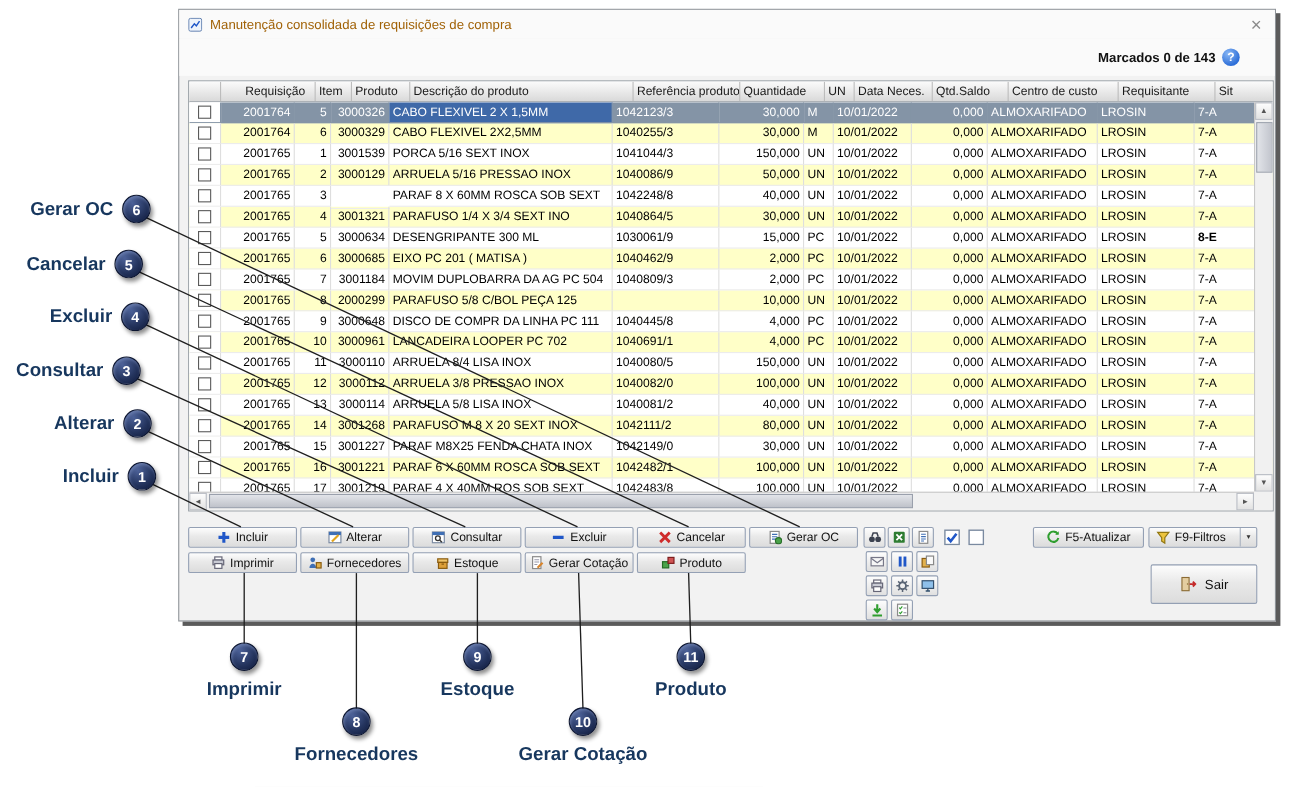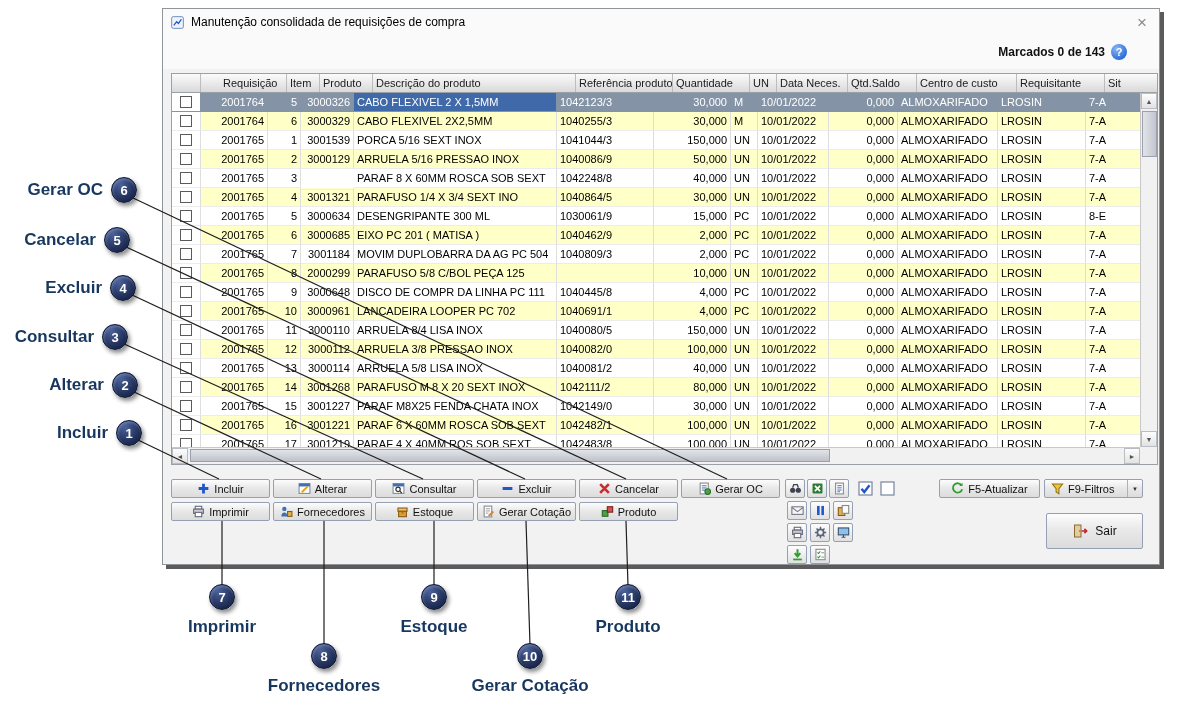--- a/index.html
+++ b/index.html
@@ -6,21 +6,21 @@
 html,body{background:#fff}
 body{font-family:"Liberation Sans",sans-serif}
 .canvas{position:relative;width:1180px;height:715px;background:#fff;overflow:hidden}
 
 
 .window{position:absolute;left:162px;top:8px;width:998px;height:557px;background:#f2f2f2;
   border:1px solid #8f9499;box-shadow:4px 4px 0 rgba(45,45,45,.78);z-index:1}
 .titlebar{position:absolute;left:0;top:0;right:0;height:26px;background:#fafafa;display:flex;align-items:center;padding:0 8px}
 .appicon{width:16px;height:16px;margin-right:7px;display:inline-flex}
 .appicon svg{width:16px;height:16px;display:block}
-.title{font-size:12px;color:#000000;white-space:nowrap}
+.title{font-size:12px;color:#a16207;white-space:nowrap}
 .close{margin-left:auto;color:#8a8a8a;font-size:17px;line-height:1;padding:0 4px;cursor:default}
 .marcrow{position:absolute;left:0;top:26px;right:0;height:34px;background:#fafafa;display:flex;align-items:center;justify-content:flex-end;padding-right:32px;gap:6px}
 .marcados{font-size:12px;font-weight:bold;color:#111}
 .helpball{width:16px;height:16px;border-radius:50%;background:radial-gradient(circle at 35% 30%,#8ab8f5,#2e6fd8 70%);
   color:#fff;font-size:11px;font-weight:bold;display:flex;align-items:center;justify-content:center;flex:0 0 auto}
 
 
 .grid{position:absolute;left:8px;top:64px;width:987px;height:392px;background:#fff;border:1px solid #9aa0a6;overflow:hidden}
 .ghead{position:absolute;left:0;top:0;right:0;height:19px;display:flex;background:linear-gradient(#fbfbfb,#d9d9d9);border-bottom:1px solid #9aa0a6;overflow:hidden}
 .hcell{font-size:11px;color:#1a1a1a;line-height:18px;padding:0 3px;border-right:1px solid #bcbcbc;flex:0 0 auto;white-space:nowrap;overflow:hidden}
@@ -297,21 +297,21 @@
             <div class="gcell ar" style="width: 33px;">5</div>
             <div class="gcell ar" style="width: 53px;">3000634</div>
             <div class="gcell" style="width: 203px;">DESENGRIPANTE 300 ML</div>
             <div class="gcell" style="width: 97px;">1030061/9</div>
             <div class="gcell ar" style="width: 77px;">15,000</div>
             <div class="gcell" style="width: 27px;">PC</div>
             <div class="gcell" style="width: 71px;">10/01/2022</div>
             <div class="gcell ar" style="width: 69px;">0,000</div>
             <div class="gcell" style="width: 100px;">ALMOXARIFADO</div>
             <div class="gcell" style="width: 88px;">LROSIN</div>
-            <div class="gcell" style="width: 70px;">8-E</div>
+            <div class="gcell" style="width: 70px; font-weight: bold;">8-E</div>
           </div>
           <div class="grow alt">
             <div class="gcell ccell" style="width: 29px;">
               <span class="cbx"></span>
             </div>
             <div class="gcell ar" style="width: 67px;">2001765</div>
             <div class="gcell ar" style="width: 33px;">6</div>
             <div class="gcell ar" style="width: 53px;">3000685</div>
             <div class="gcell" style="width: 203px;">EIXO PC 201  ( MATISA )</div>
             <div class="gcell" style="width: 97px;">1040462/9</div>

